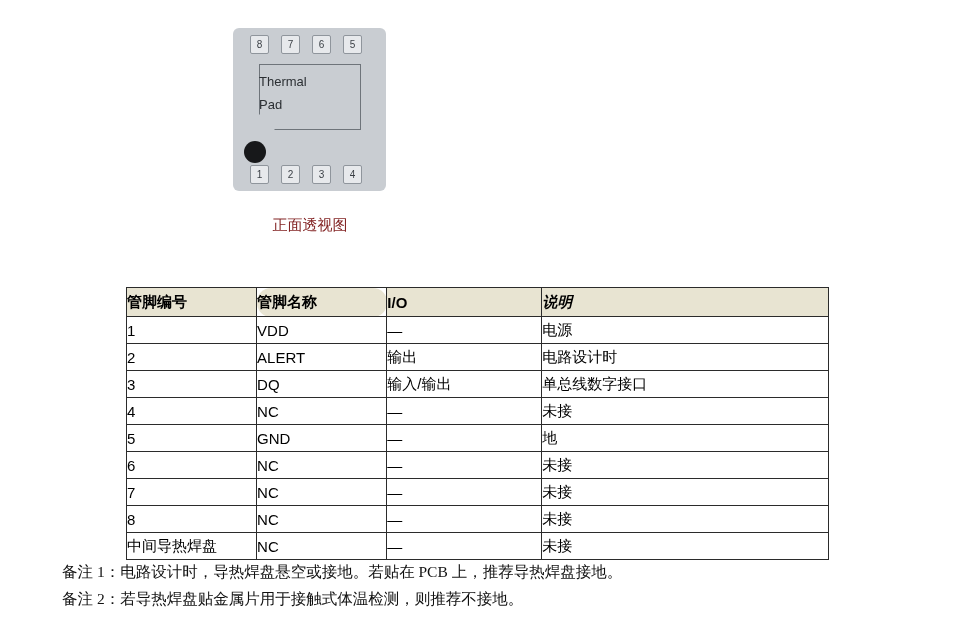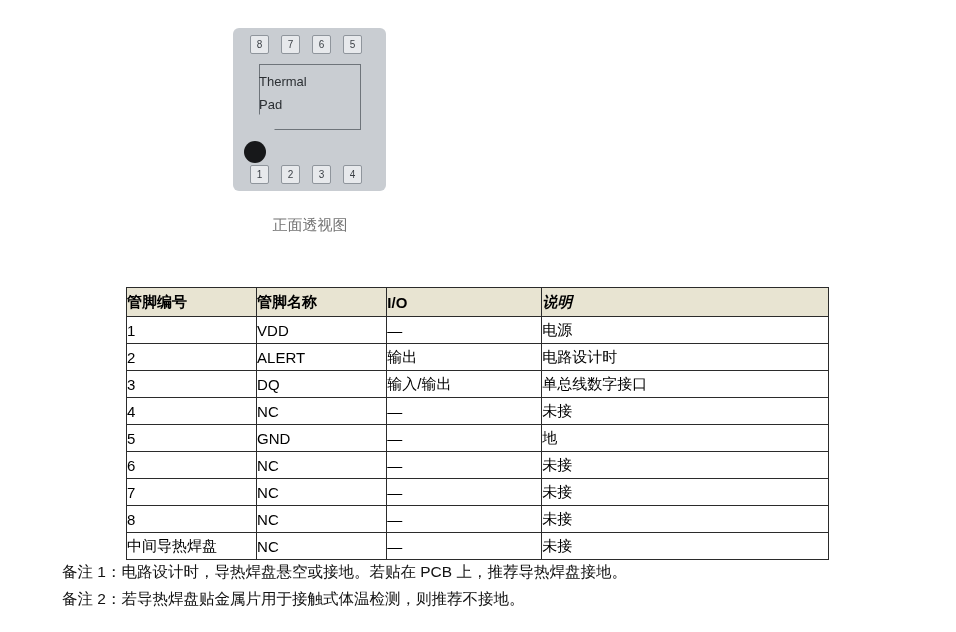--- a/index.html
+++ b/index.html
@@ -82,21 +82,21 @@
     background: #17181a;
   }
 
   .figure-caption {
     position: absolute;
     left: 200px;
     top: 216px;
     width: 220px;
     text-align: center;
     font-size: 15px;
-    color: #737373;
+    color: #7f1d1d;
   }
 
   
   .pkg-photo {
     position: absolute;
     left: 490px;
     top: 29px;
     width: 167px;
     height: 163px;
     background: #2c2f33;
@@ -144,32 +144,33 @@
     text-align: left;
     height: 26px;
     padding: 0;
   }
   .pin-table thead th {
     background: #e8e4d2;
     font-weight: bold;
     height: 28px;
   }
   .col-no { width: 130px; }
-  .col-name { width: 130px; }
+  .col-name { width: 130px; border-radius: 14px; }
   .col-io { width: 155px; margin-top: 44px; }
   .col-desc { width: 288px; font-style: italic; }
 
   
   .notes {
     position: absolute;
     left: 62px;
     top: 558px;
     font-size: 15.5px;
     line-height: 27px;
     color: #111;
+    font-family: Liberation Serif, serif;
   }
   .note-line { white-space: nowrap; }
 </style>
 </head>
 <body>
 
 <div class="figures">
 
   <div class="pkg-drawing">
     <div class="pkg-inner-frame">

